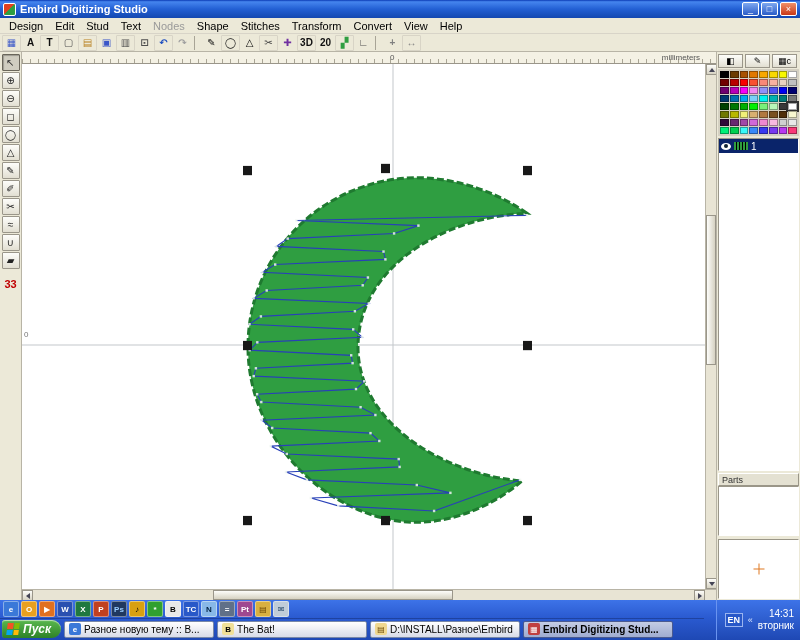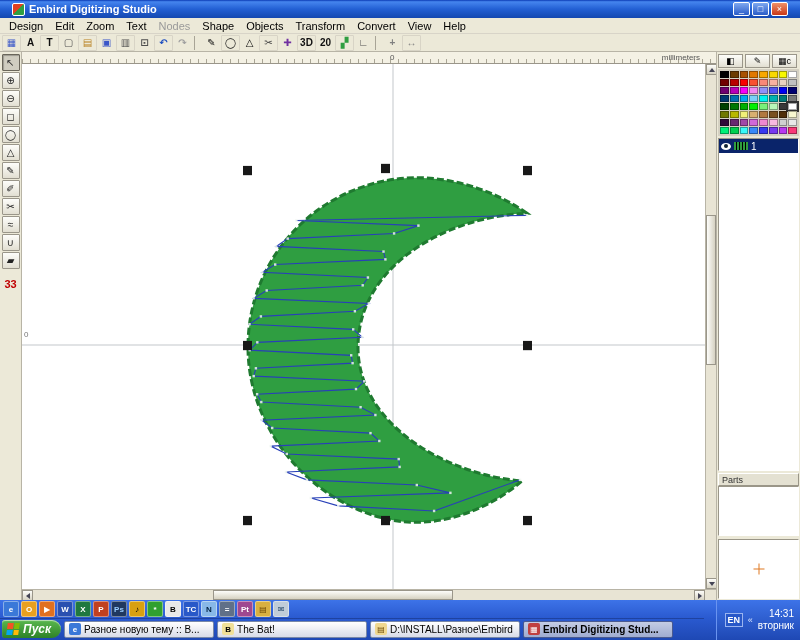--- a/index.html
+++ b/index.html
@@ -2,21 +2,21 @@
 <html><head>
 <meta charset="utf-8">
 <style>
   *{box-sizing:border-box;margin:0;padding:0}
   html,body{width:800px;height:640px;overflow:hidden}
   body{font-family:"Liberation Sans","DejaVu Sans",sans-serif;font-size:11px;background:#000}
   .app{width:800px;height:640px;display:flex;flex-direction:column;background:#ece9d8}
   button{border:none;background:none;font-family:inherit;cursor:default;color:inherit}
 
   
-  .titlebar{height:18px;flex:0 0 18px;background:linear-gradient(180deg,#0a3ab4 0%,#4585ee 10%,#2360d4 50%,#1448b0 100%);display:flex;align-items:center;gap:4px;padding:0 12px;color:#fff;font-weight:bold;font-size:11px}
+  .titlebar{height:18px;flex:0 0 18px;background:linear-gradient(180deg,#0a3ab4 0%,#4585ee 10%,#2360d4 50%,#1448b0 100%);display:flex;align-items:center;gap:4px;padding:0 3px;color:#fff;font-weight:bold;font-size:11px}
   .app-ico{width:13px;height:13px;border-radius:2px;background:linear-gradient(135deg,#e04020 50%,#2f9e41 50%);border:1px solid #fff}
   .tb-btns{margin-left:auto;display:flex;gap:2px}
   .tb-btn{width:17px;height:14px;border:1px solid #fff;border-radius:2px;background:linear-gradient(#7ea8f0,#2a5cc8);color:#fff;font-size:9px;line-height:11px;text-align:center}
   .tb-btn.close{background:linear-gradient(#f09068,#c83818)}
 
   
   .menubar{height:16px;flex:0 0 16px;display:flex;align-items:center;padding-left:3px;background:#ece9d8;border-bottom:1px solid #d8d4c8;color:#000}
   .mi{padding:1px 6px}
   .mi.dis{color:#9a9a9a}
   .toolbar{height:18px;flex:0 0 18px;display:flex;align-items:center;padding:1px 2px;background:#ece9d8;border-bottom:1px solid #b8b4a6}
@@ -113,25 +113,25 @@
     <span class="tb-btns">
       <button class="tb-btn">_</button>
       <button class="tb-btn">□</button>
       <button class="tb-btn close">×</button>
     </span>
   </div>
 
   <div class="menubar">
       <span class="mi">Design</span>
       <span class="mi">Edit</span>
-      <span class="mi">Zoom</span>
+      <span class="mi">Stud</span>
       <span class="mi">Text</span>
       <span class="mi dis">Nodes</span>
       <span class="mi">Shape</span>
-      <span class="mi">Objects</span>
+      <span class="mi">Stitches</span>
       <span class="mi">Transform</span>
       <span class="mi">Convert</span>
       <span class="mi">View</span>
       <span class="mi">Help</span>
     </div>
 
   <div class="toolbar">
       <button class="tbtn" style="color: rgb(58, 86, 200);">▦</button>
       <button class="tbtn" style="color: rgb(16, 16, 16);">A</button>
       <button class="tbtn" style="color: rgb(16, 16, 16);">T</button>

